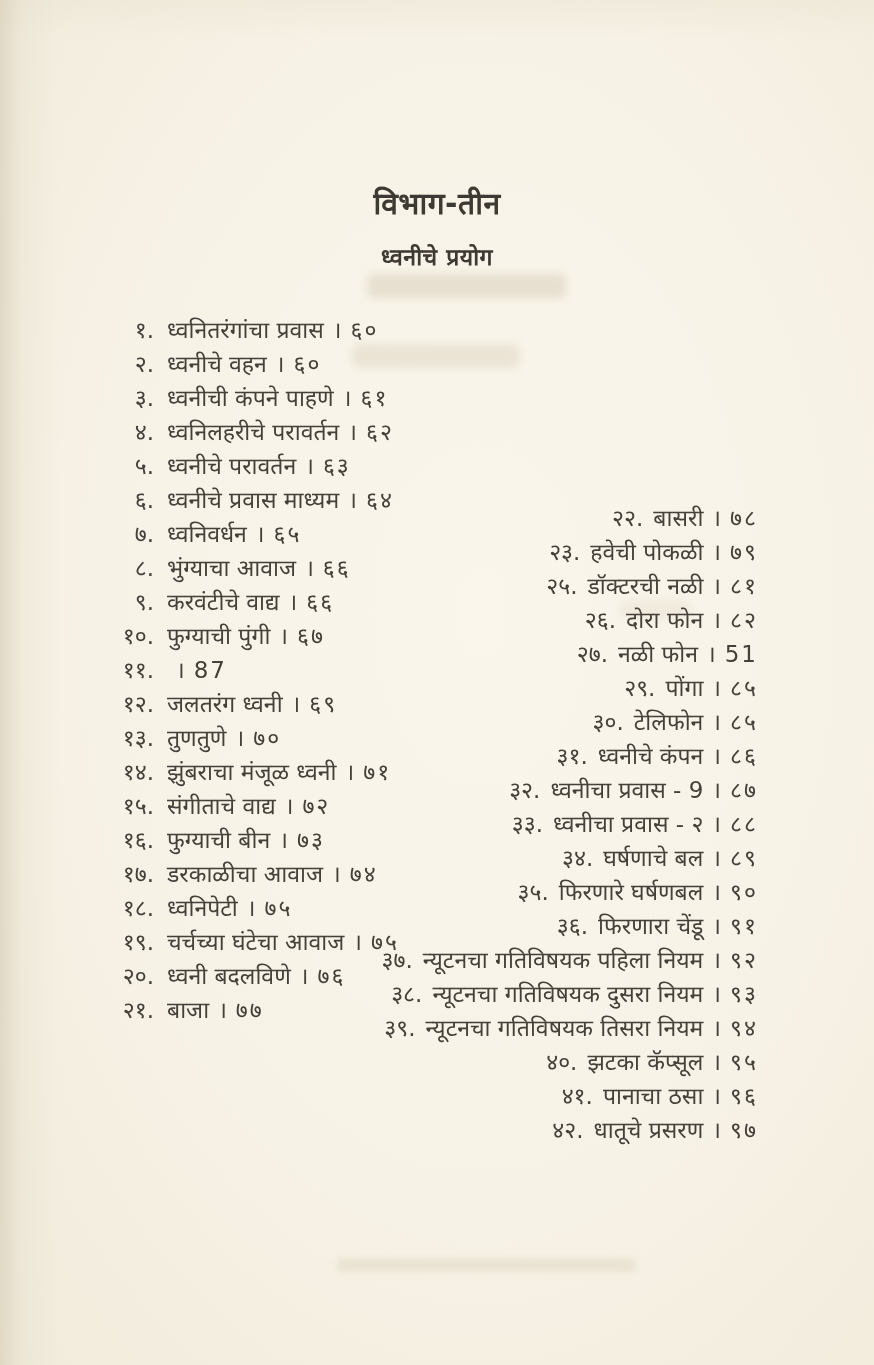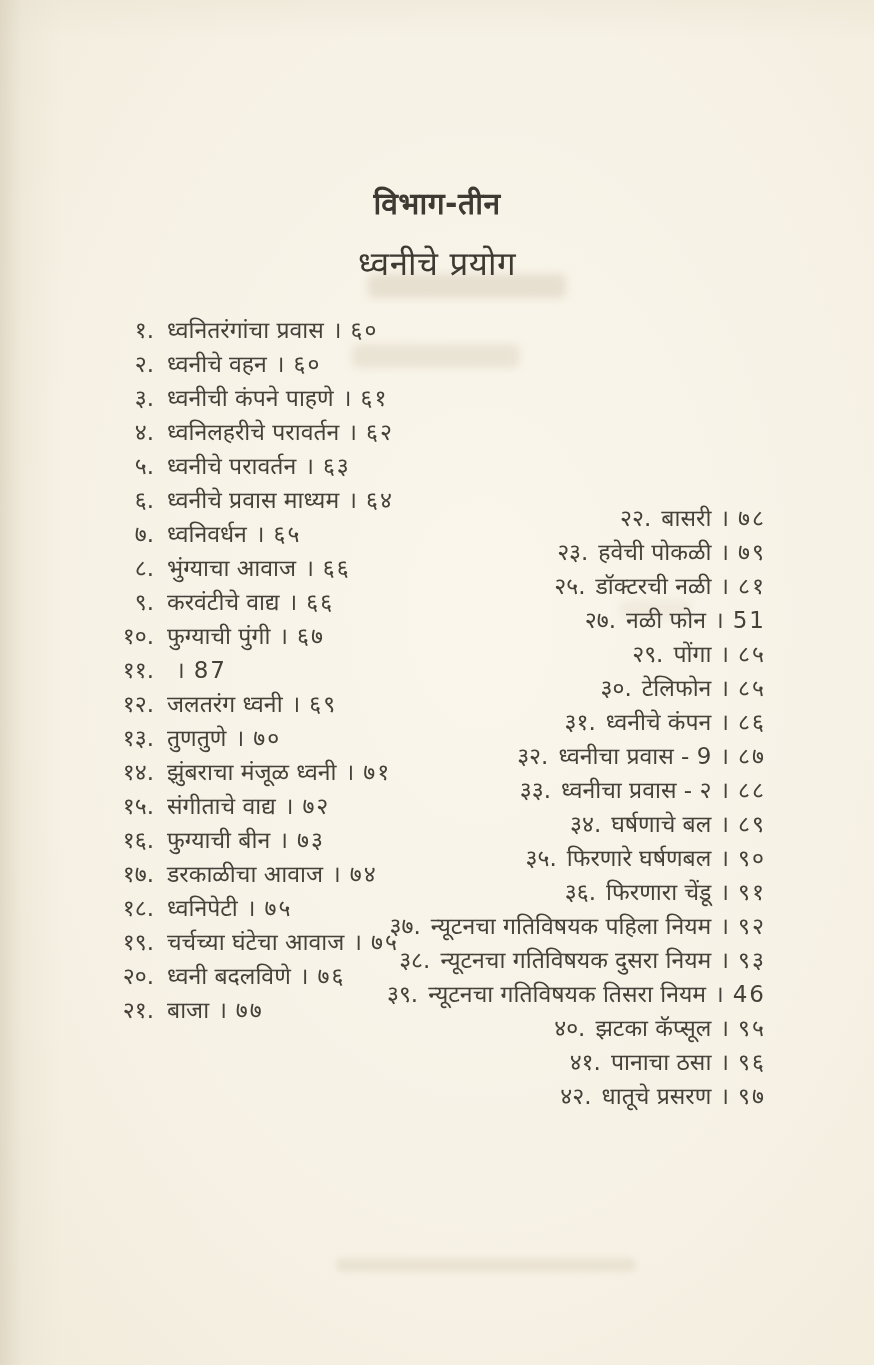--- a/index.html
+++ b/index.html
@@ -30,22 +30,22 @@
     text-align: center;
   }
   .section-title {
     font-size: 30px;
     font-weight: bold;
     color: #3d3a33;
     letter-spacing: 0.5px;
   }
   .page-title {
     margin-top: 17px;
-    font-size: 33px;
-    font-weight: normal;
+    font-size: 23px;
+    font-weight: bold;
     color: #3d3a33;
     letter-spacing: 0.5px;
   }
 
   
   .toc-left {
     position: absolute;
     left: 106px;
     top: 313px;
   }
@@ -60,21 +60,21 @@
   .toc-left .num {
     display: inline-block;
     width: 48px;
     text-align: right;
     margin-right: 13px;
   }
 
   
   .toc-right {
     position: absolute;
-    right: 108px;
+    right: 116px;
     top: 501px;
     text-align: right;
   }
   .toc-right .toc-row {
     height: 34px;
     line-height: 34px;
     font-size: 23px;
     white-space: nowrap;
   }
   .toc-right .num { margin-right: 10px; }
@@ -235,30 +235,31 @@
         <span class="ttl">बाजा</span>
         <span class="sep">।</span>
         <span class="pg">७७</span>
       </div>
     </div>
 
   <div class="toc-right" id="toc-right">
       <div class="toc-row"><span class="num">२२.</span><span class="ttl">बासरी</span><span class="sep">।</span><span class="pg">७८</span></div>
       <div class="toc-row"><span class="num">२३.</span><span class="ttl">हवेची पोकळी</span><span class="sep">।</span><span class="pg">७९</span></div>
       <div class="toc-row"><span class="num">२५.</span><span class="ttl">डॉक्टरची नळी</span><span class="sep">।</span><span class="pg">८१</span></div>
+      <div class="toc-row"><span class="num">२६.</span><span class="ttl">दोरा फोन</span><span class="sep">।</span><span class="pg">८२</span></div>
       <div class="toc-row"><span class="num">२७.</span><span class="ttl">नळी फोन</span><span class="sep">।</span><span class="pg">51</span></div>
       <div class="toc-row"><span class="num">२९.</span><span class="ttl">पोंगा</span><span class="sep">।</span><span class="pg">८५</span></div>
       <div class="toc-row"><span class="num">३०.</span><span class="ttl">टेलिफोन</span><span class="sep">।</span><span class="pg">८५</span></div>
       <div class="toc-row"><span class="num">३१.</span><span class="ttl">ध्वनीचे कंपन</span><span class="sep">।</span><span class="pg">८६</span></div>
       <div class="toc-row"><span class="num">३२.</span><span class="ttl">ध्वनीचा प्रवास - 9</span><span class="sep">।</span><span class="pg">८७</span></div>
       <div class="toc-row"><span class="num">३३.</span><span class="ttl">ध्वनीचा प्रवास - २</span><span class="sep">।</span><span class="pg">८८</span></div>
       <div class="toc-row"><span class="num">३४.</span><span class="ttl">घर्षणाचे बल</span><span class="sep">।</span><span class="pg">८९</span></div>
       <div class="toc-row"><span class="num">३५.</span><span class="ttl">फिरणारे घर्षणबल</span><span class="sep">।</span><span class="pg">९०</span></div>
       <div class="toc-row"><span class="num">३६.</span><span class="ttl">फिरणारा चेंडू</span><span class="sep">।</span><span class="pg">९१</span></div>
       <div class="toc-row"><span class="num">३७.</span><span class="ttl">न्यूटनचा गतिविषयक पहिला नियम</span><span class="sep">।</span><span class="pg">९२</span></div>
       <div class="toc-row"><span class="num">३८.</span><span class="ttl">न्यूटनचा गतिविषयक दुसरा नियम</span><span class="sep">।</span><span class="pg">९३</span></div>
-      <div class="toc-row"><span class="num">३९.</span><span class="ttl">न्यूटनचा गतिविषयक तिसरा नियम</span><span class="sep">।</span><span class="pg">46</span></div>
+      <div class="toc-row"><span class="num">३९.</span><span class="ttl">न्यूटनचा गतिविषयक तिसरा नियम</span><span class="sep">।</span><span class="pg">९४</span></div>
       <div class="toc-row"><span class="num">४०.</span><span class="ttl">झटका कॅप्सूल</span><span class="sep">।</span><span class="pg">९५</span></div>
       <div class="toc-row"><span class="num">४१.</span><span class="ttl">पानाचा ठसा</span><span class="sep">।</span><span class="pg">९६</span></div>
       <div class="toc-row"><span class="num">४२.</span><span class="ttl">धातूचे प्रसरण</span><span class="sep">।</span><span class="pg">९७</span></div>
     </div>
 
 </div>
 
 </body></html>

